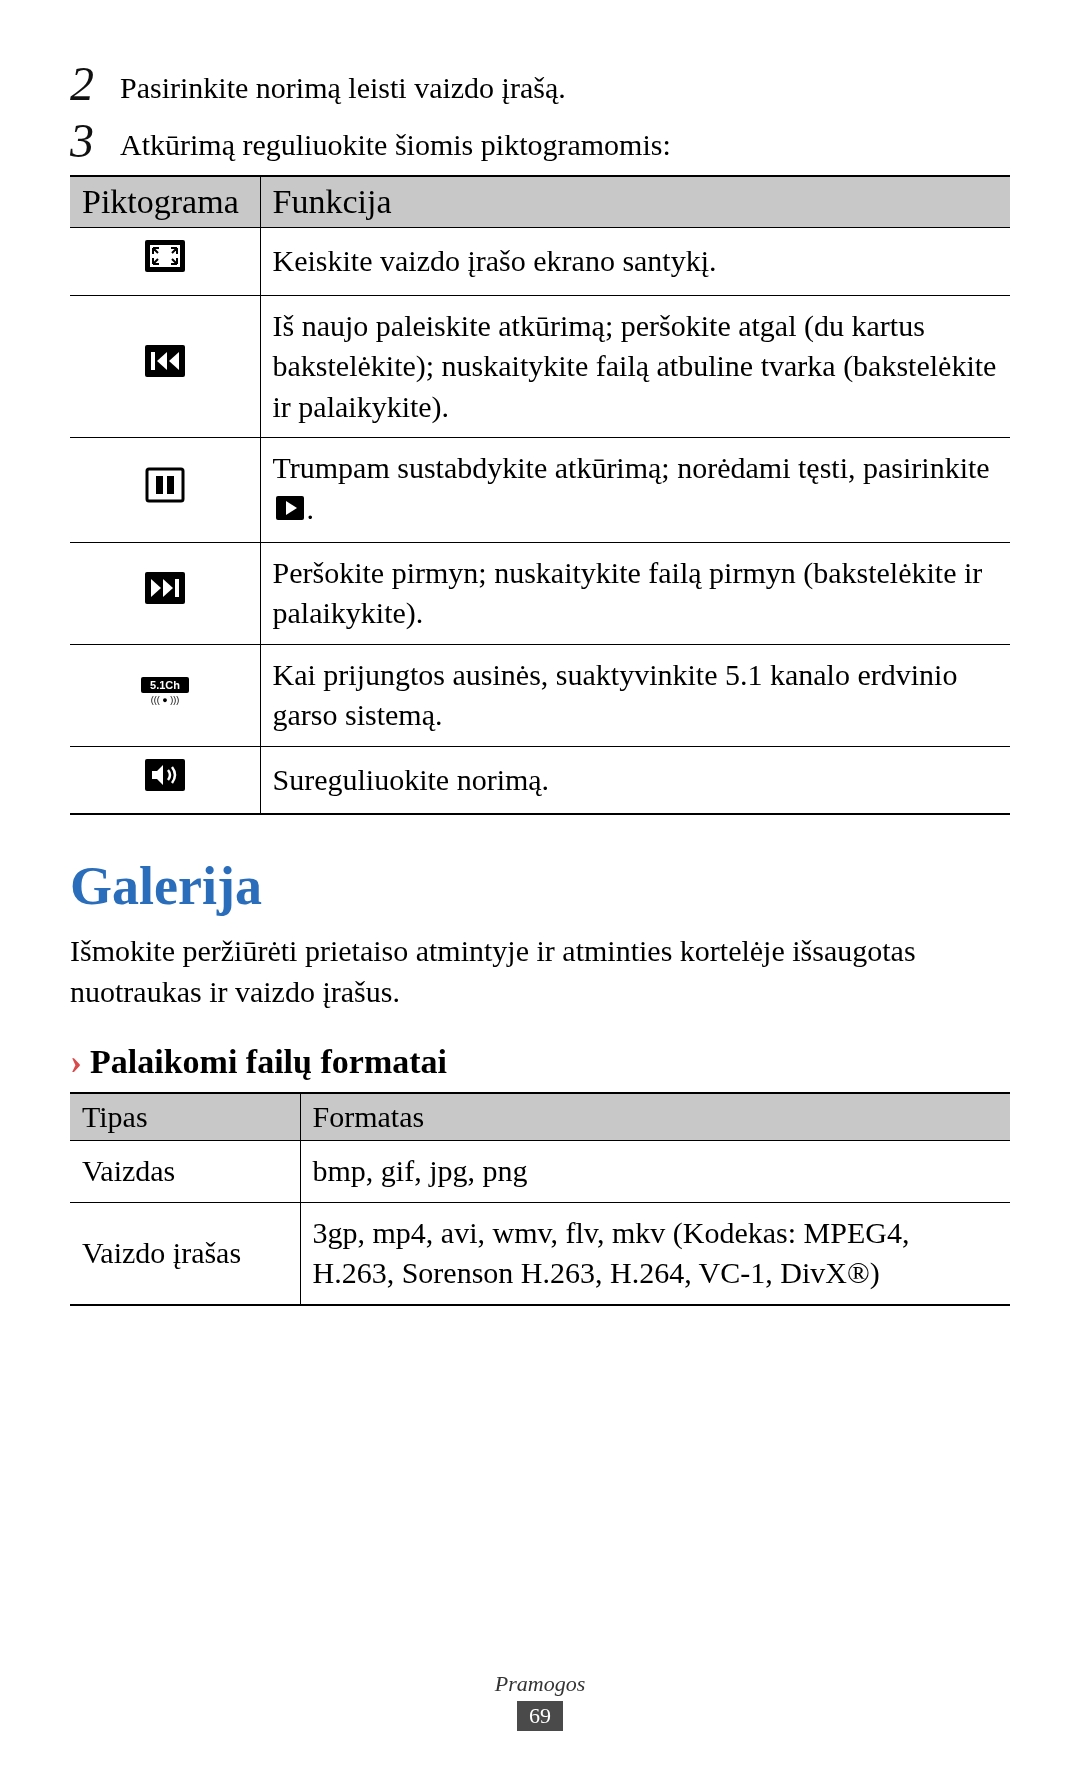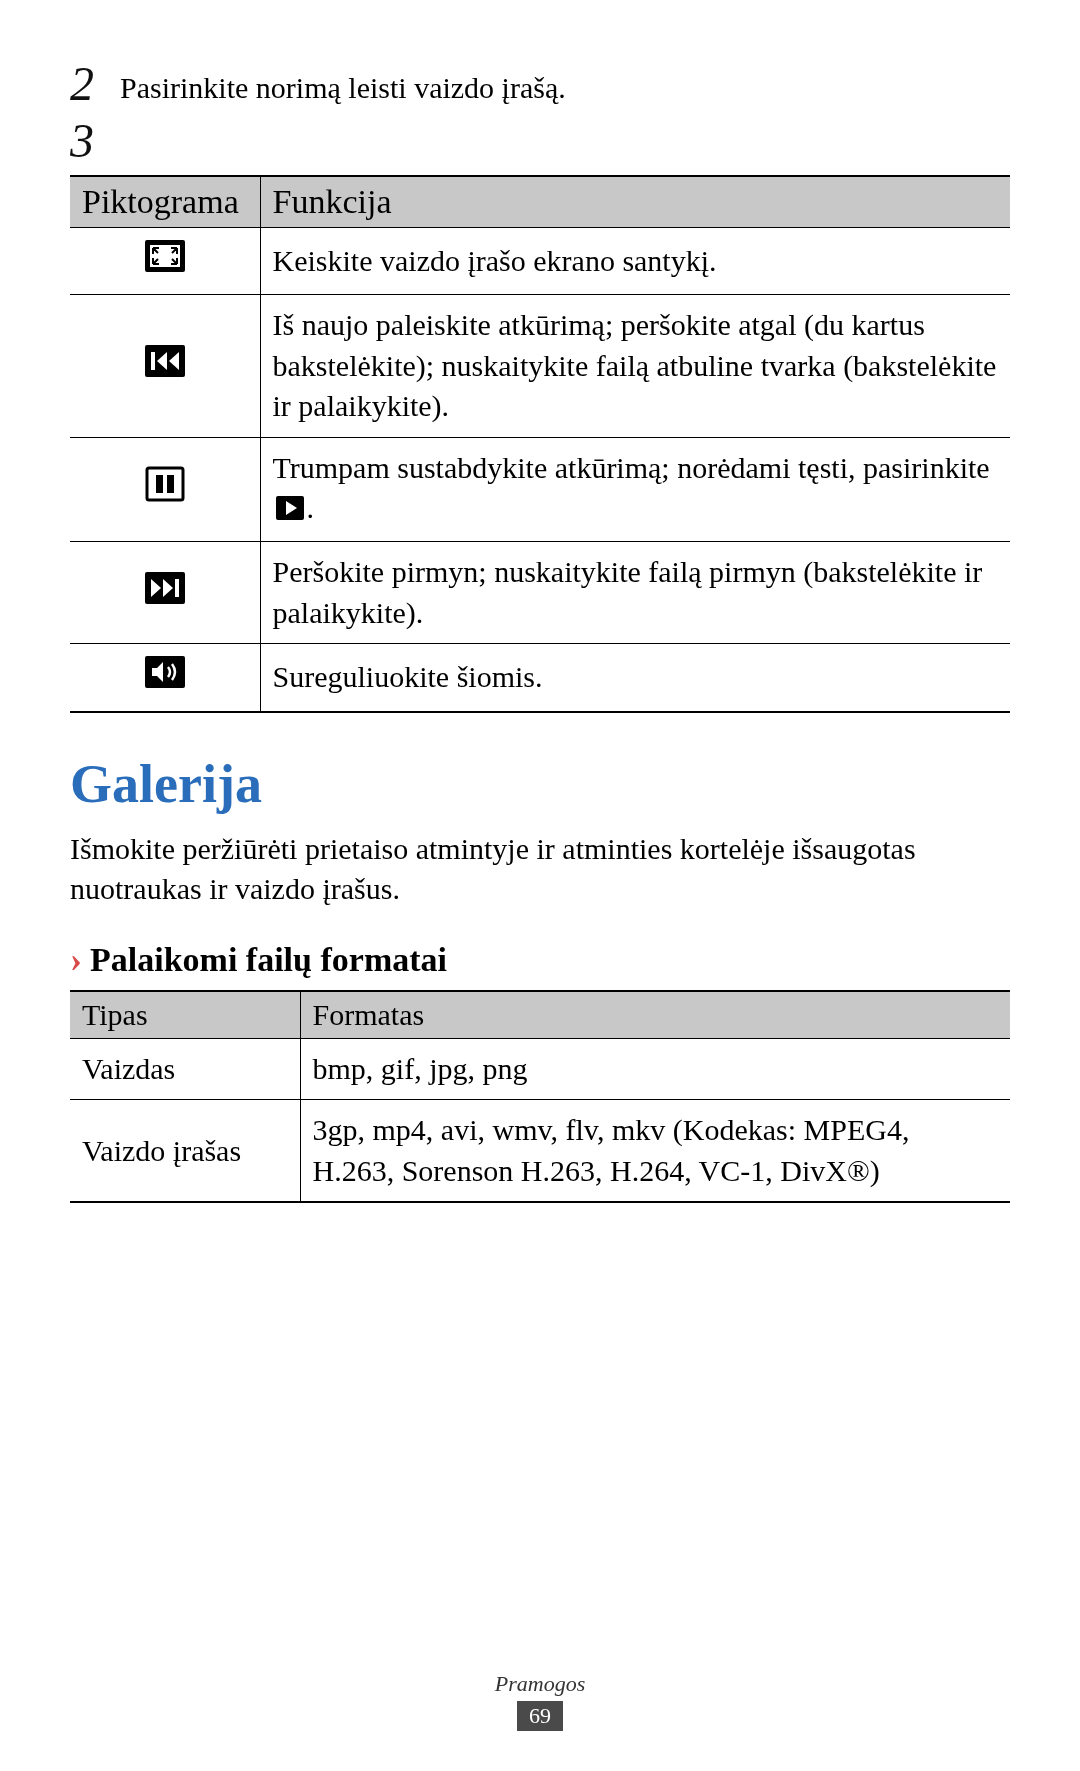--- a/index.html
+++ b/index.html
@@ -161,20 +161,21 @@
 
 <div class="page">
 
   <div class="step">
     <div class="step-num">2</div>
     <div class="step-text">Pasirinkite norimą leisti vaizdo įrašą.</div>
   </div>
 
   <div class="step">
     <div class="step-num">3</div>
+    <div class="step-text">Atkūrimą reguliuokite šiomis piktogramomis:</div>
   </div>
 
   <table class="icon-table">
     <tbody>
         <tr>
       <th>Piktograma</th>
       <th>Funkcija</th>
     </tr>
     <tr>
       <td class="icon-cell">
@@ -230,29 +231,41 @@
             <path d="M20 9 L30 18 L20 27 Z" fill="#fff"></path>
             <rect x="32" y="9" width="4" height="18" fill="#fff"></rect>
           </svg>
         </span>
       </td>
       <td>Peršokite pirmyn; nuskaitykite failą pirmyn (bakstelėkite ir palaikykite).</td>
     </tr>
     <tr>
       <td class="icon-cell">
         <span class="icon-box">
+          <svg width="52" height="30" viewBox="0 0 52 30">
+            <rect x="2" y="2" width="48" height="16" rx="2" fill="#000"></rect>
+            <text x="26" y="14" fill="#fff" font-size="11" font-family="Arial" font-weight="bold" text-anchor="middle">5.1Ch</text>
+            <text x="26" y="28" fill="#000" font-size="9" font-family="Arial" text-anchor="middle">((( ● )))</text>
+          </svg>
+        </span>
+      </td>
+      <td>Kai prijungtos ausinės, suaktyvinkite 5.1 kanalo erdvinio garso sistemą.</td>
+    </tr>
+    <tr>
+      <td class="icon-cell">
+        <span class="icon-box">
           <svg width="44" height="36" viewBox="0 0 44 36">
             <rect x="2" y="2" width="40" height="32" rx="2" fill="#000"></rect>
             <path d="M9 14 L14 14 L20 8 L20 28 L14 22 L9 22 Z" fill="#fff"></path>
             <path d="M25 13 Q29 18 25 23" stroke="#fff" stroke-width="2.5" fill="none"></path>
             <path d="M29 10 Q35 18 29 26" stroke="#fff" stroke-width="2.5" fill="none"></path>
           </svg>
         </span>
       </td>
-      <td>Sureguliuokite šiomis.</td>
+      <td>Sureguliuokite norimą.</td>
     </tr>
   </tbody>
     </table>
 
   <h2 class="section">Galerija</h2>
   <p class="section-desc">Išmokite peržiūrėti prietaiso atmintyje ir atminties kortelėje išsaugotas nuotraukas ir vaizdo įrašus.</p>
 
   <div class="subhead">
     <span class="chevron">›</span>
     <span class="sub-title">Palaikomi failų formatai</span>

